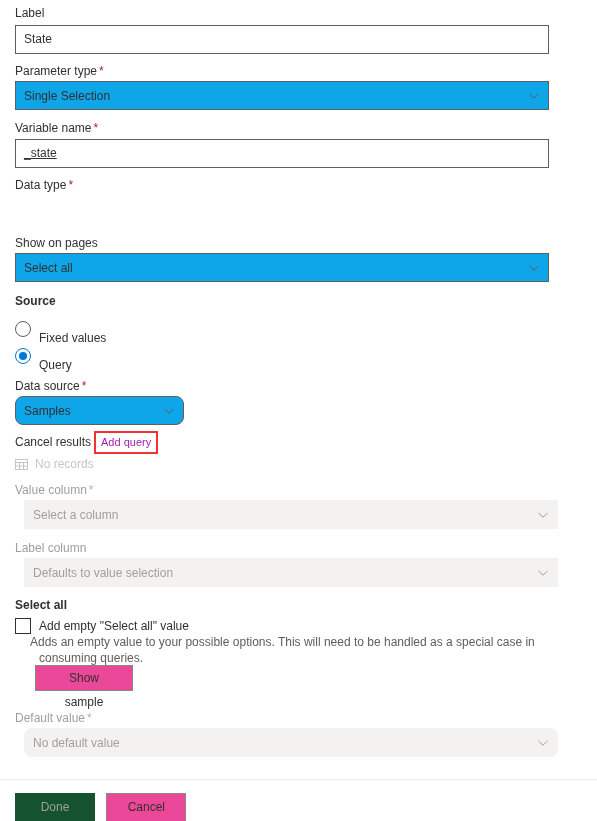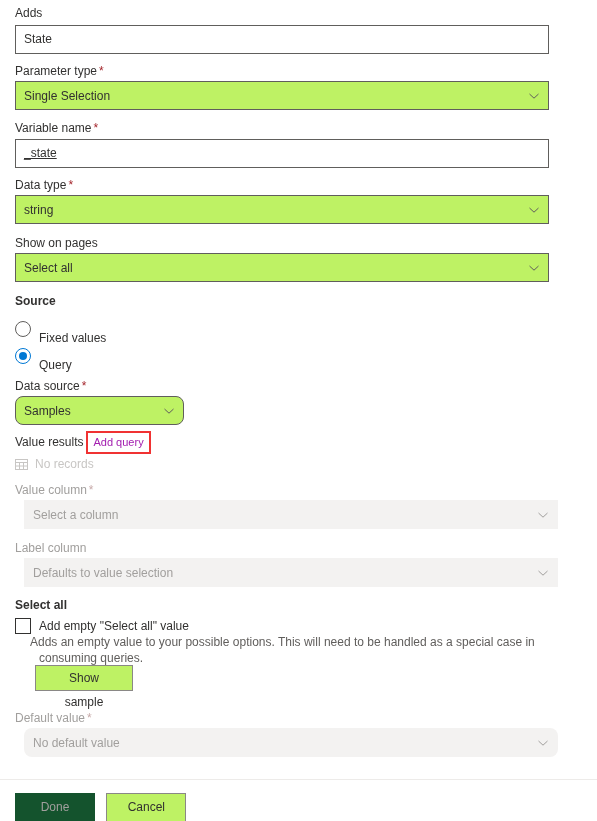--- a/index.html
+++ b/index.html
@@ -66,21 +66,21 @@
     display: block;
     outline: none;
   }
 
   
   .dropdown {
     box-sizing: border-box;
     width: 534px;
     height: 29px;
     border: 1px solid #605e5c;
-    background: #bef264;
+    background: #0ea5e9;
     position: relative;
     display: flex;
     align-items: center;
     padding: 0 8px;
     cursor: pointer;
   }
   .dropdown .dd-text {
     font-size: 12px;
     color: #323130;
     line-height: 14px;
@@ -220,21 +220,21 @@
     padding-left: 24px;
     text-indent: -9px;
     width: 500px;
   }
 
   
   .btn {
     box-sizing: border-box;
     height: 26px;
     border: 1px solid #8a8886;
-    background: #bef264;
+    background: #ec4899;
     font-family: "Liberation Sans", sans-serif;
     font-size: 12px;
     color: #323130;
     padding: 0 12px;
     cursor: pointer;
     line-height: 24px;
     display: inline-block;
     text-align: center;
   }
   .btn.disabled {
@@ -258,47 +258,41 @@
   .footer .btn { min-width: 80px; height: 29px; line-height: 27px; }
 </style>
 </head>
 <body>
 
 <div class="panel">
 
   <div class="form-body">
 
     <div class="field" style="position:absolute;left:15px;top:6px;">
-      <span class="field-label">Adds</span>
+      <span class="field-label">Label</span>
     </div>
     <div class="txt-input" style="position:absolute;left:15px;top:25px;">State</div>
 
     <div style="position:absolute;left:15px;top:64px;">
       <span class="field-label"><span>Parameter type</span><span class="req">*</span></span>
     </div>
     <div class="dropdown" style="position:absolute;left:15px;top:81px;">
       <span class="dd-text">Single Selection</span>
       <svg class="chev" viewBox="0 0 12 12">
         <path d="M1.5 4 L6 8.2 L10.5 4" fill="none" stroke="#605e5c" stroke-width="1"></path>
       </svg>
     </div>
 
     <div style="position:absolute;left:15px;top:121px;">
       <span class="field-label"><span>Variable name</span><span class="req">*</span></span>
     </div>
     <div class="txt-input" style="position:absolute;left:15px;top:139px;text-decoration:underline;">_state</div>
 
     <div style="position:absolute;left:15px;top:178px;">
       <span class="field-label"><span>Data type</span><span class="req">*</span></span>
-    </div>
-    <div class="dropdown" style="position:absolute;left:15px;top:195px;">
-      <span class="dd-text">string</span>
-      <svg class="chev" viewBox="0 0 12 12">
-        <path d="M1.5 4 L6 8.2 L10.5 4" fill="none" stroke="#605e5c" stroke-width="1"></path>
-      </svg>
     </div>
 
     <div style="position:absolute;left:15px;top:236px;">
       <span class="field-label">Show on pages</span>
     </div>
     <div class="dropdown" style="position:absolute;left:15px;top:253px;">
       <span class="dd-text">Select all</span>
       <svg class="chev" viewBox="0 0 12 12">
         <path d="M1.5 4 L6 8.2 L10.5 4" fill="none" stroke="#605e5c" stroke-width="1"></path>
       </svg>
@@ -320,21 +314,21 @@
       <span class="field-label"><span>Data source</span><span class="req">*</span></span>
     </div>
     <div class="dropdown narrow" style="position:absolute;left:15px;top:396px;">
       <span class="dd-text">Samples</span>
       <svg class="chev" viewBox="0 0 12 12">
         <path d="M1.5 4 L6 8.2 L10.5 4" fill="none" stroke="#605e5c" stroke-width="1"></path>
       </svg>
     </div>
 
     <div class="qr-row" style="position:absolute;left:15px;top:434px;">
-      <span class="qr-label">Value results</span>
+      <span class="qr-label">Cancel results</span>
       <span class="annot-box">
         <span class="link">Add query</span>
       </span>
     </div>
 
     <div class="norec-row" style="position:absolute;left:15px;top:455px;">
       <svg class="grid-icon" viewBox="0 0 13 11">
         <rect x="0.5" y="0.5" width="12" height="10" fill="none" stroke="#c8c6c4" stroke-width="1"></rect>
         <line x1="0.5" y1="3.5" x2="12.5" y2="3.5" stroke="#c8c6c4" stroke-width="1"></line>
         <line x1="4.5" y1="3.5" x2="4.5" y2="10.5" stroke="#c8c6c4" stroke-width="1"></line>

